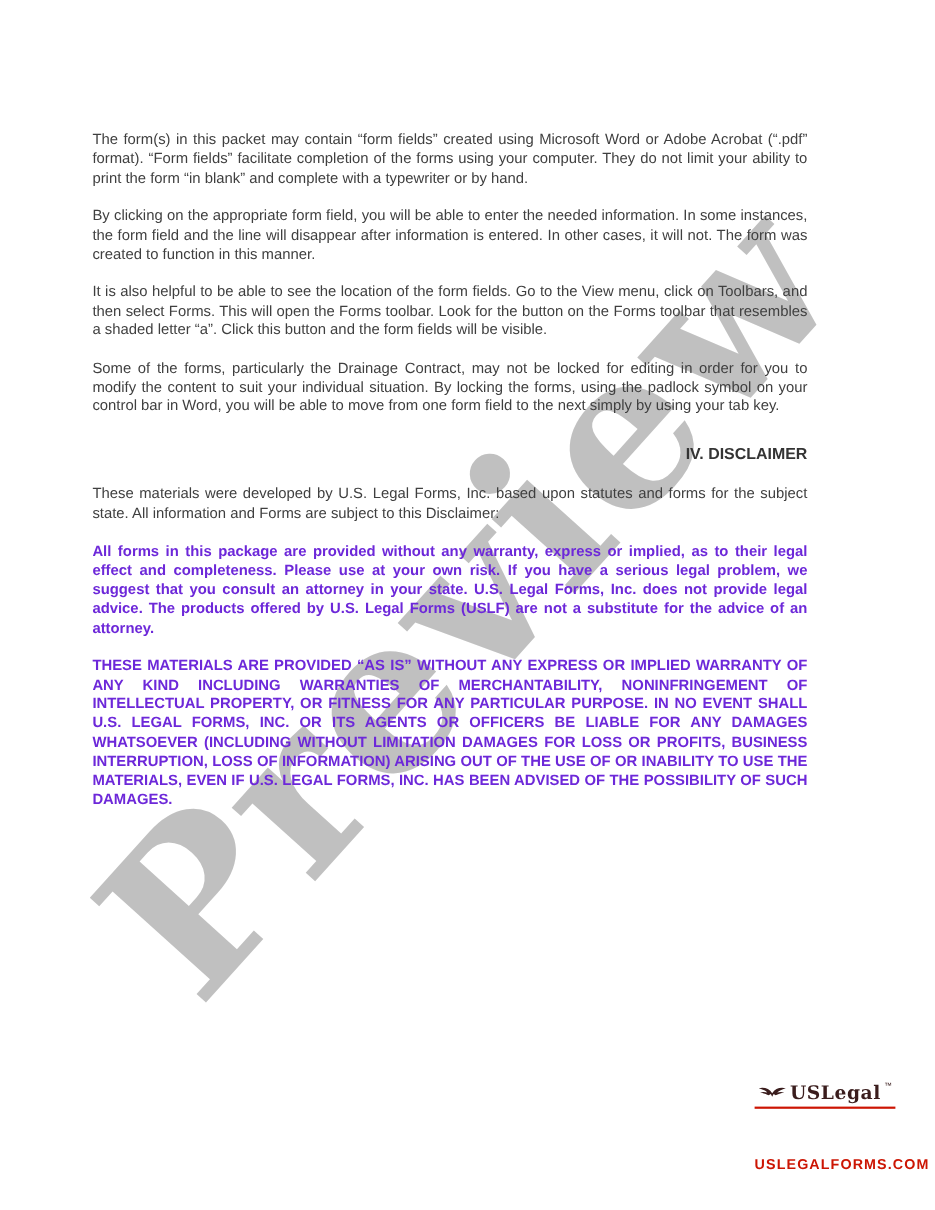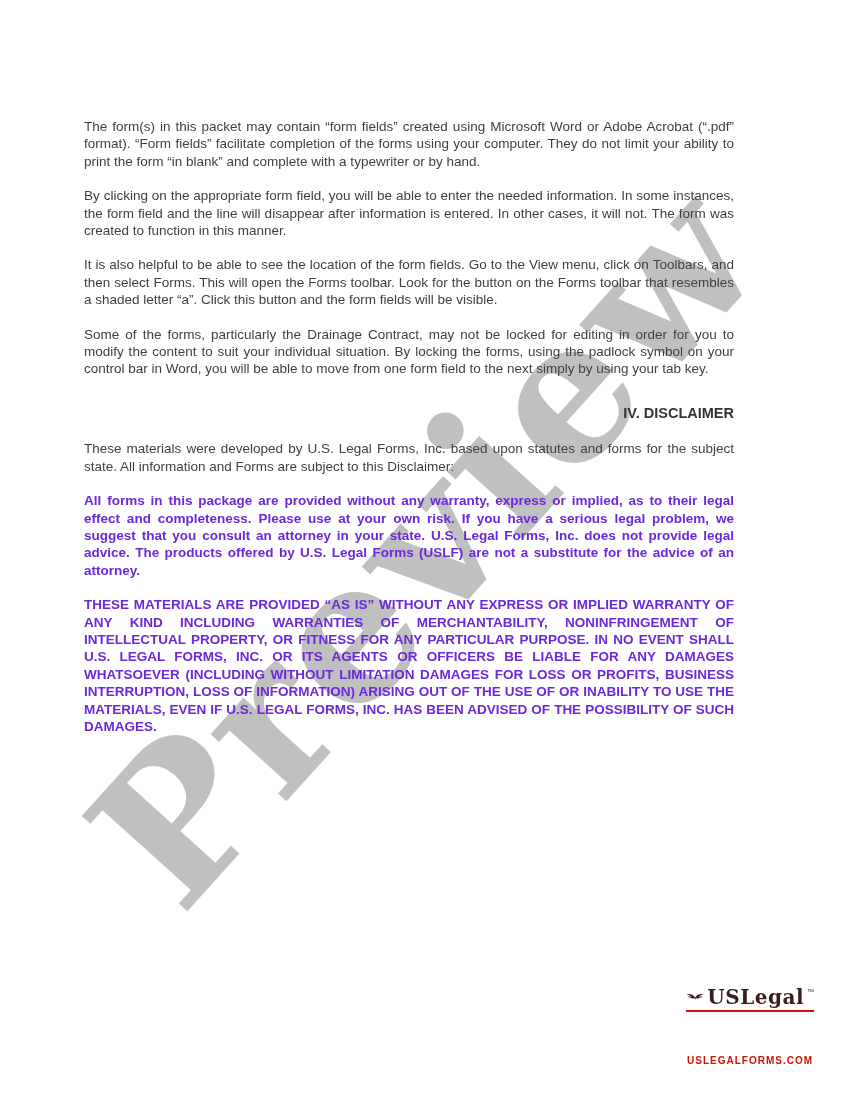--- a/index.html
+++ b/index.html
@@ -68,39 +68,39 @@
   .logo-row {
     display: flex;
     align-items: flex-end;
     justify-content: center;
     gap: 3px;
   }
   .eagle { width: 26px; height: 15px; display: block; margin-bottom: 3px; }
   .brand {
     font-family: "DejaVu Serif", serif;
     font-weight: bold;
-    font-size: 20px;
+    font-size: 17px;
     color: #3a1d1d;
     letter-spacing: 0.5px;
     line-height: 1;
   }
   .tm {
     font-size: 7px;
     color: #3a1d1d;
     vertical-align: top;
     line-height: 1;
     margin-bottom: 12px;
   }
   .logo-rule {
     height: 2px;
     background: #cc1503;
     margin: 3px 0 3px 0;
   }
   .logo-site {
-    font-size: 10px;
+    font-size: 13px;
     font-weight: bold;
     letter-spacing: 1px;
     color: #cc1503;
     margin-top: 43px;
   }
 </style>
 </head>
 <body>
 
 <div class="page">

